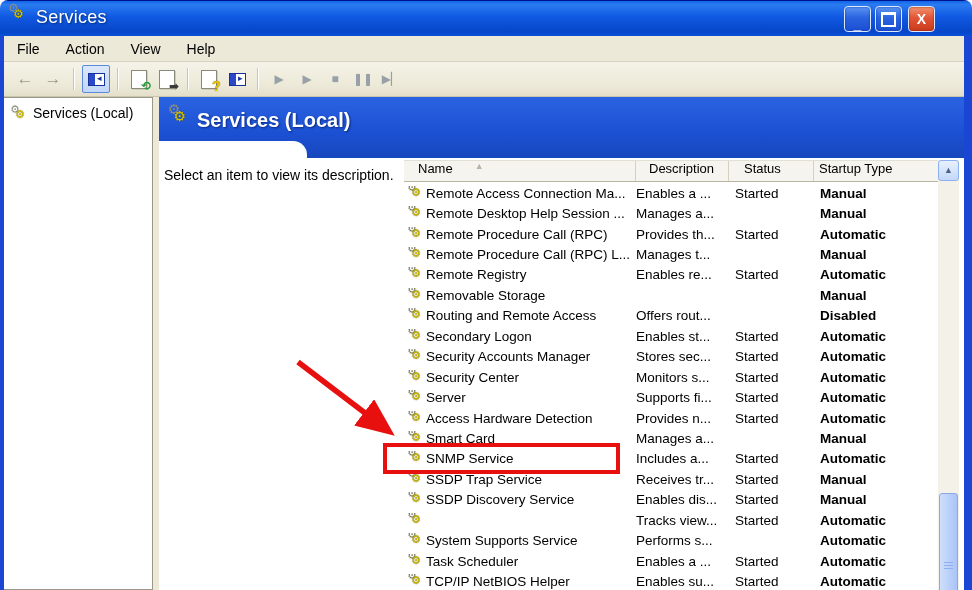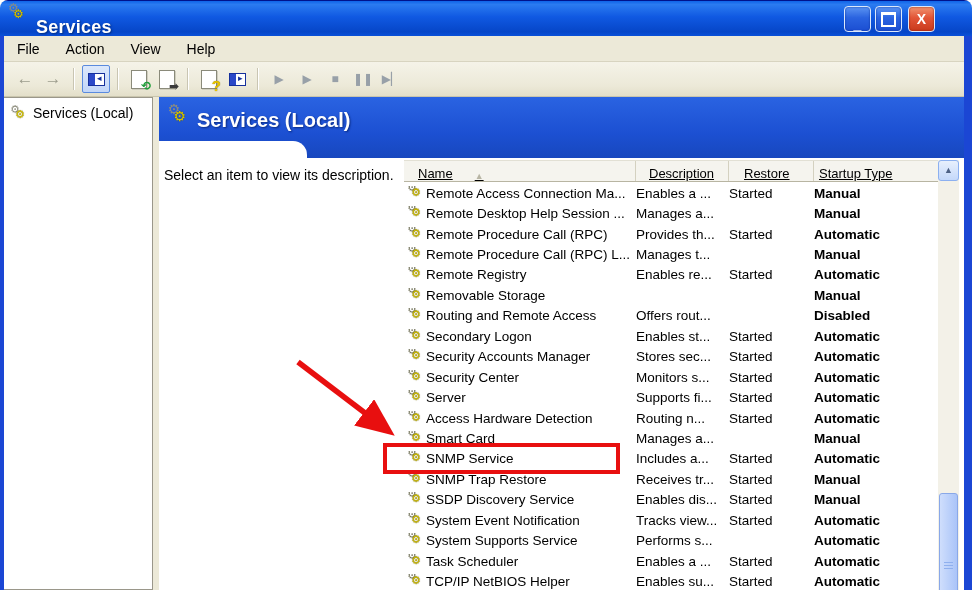--- a/index.html
+++ b/index.html
@@ -1,21 +1,21 @@
 <!DOCTYPE html>
 <html><head>
 <meta charset="utf-8">
 <style>
   html,body{margin:0;padding:0;background:#fff;font-family:"Liberation Sans","DejaVu Sans",sans-serif;}
   .window{position:relative;width:972px;height:590px;overflow:hidden;background:#fff;border-radius:8px 8px 0 0;}
   
   .titlebar{position:absolute;left:0;top:0;width:972px;height:36px;
     background:linear-gradient(180deg,#0f64e8 0%,#2b7bf0 10%,#1059e2 45%,#0646c8 88%,#0a50d8 100%);
     border-top:1px solid #00138c;box-sizing:border-box;}
-  .title-text{position:absolute;left:36px;top:16px;color:#fff;font-size:18px;font-weight:bold;
+  .title-text{position:absolute;left:36px;top:6px;color:#fff;font-size:18px;font-weight:normal;
     text-shadow:1px 1px 2px #012c7e;letter-spacing:.2px;}
   .app-icon{position:absolute;left:8px;top:5px;}
   .gears{position:relative;display:inline-block;width:18px;height:17px;}
   .gears .g1{position:absolute;left:0;top:-4px;font-size:12px;color:#8d8d7d;line-height:12px;}
   .gears .g2{position:absolute;left:5px;top:2px;font-size:12px;color:#d6c500;line-height:12px;text-shadow:0 0 1px #4e4800;}
   .winbtn{position:absolute;top:5px;width:27px;height:26px;border-radius:4px;border:1px solid #dce8fb;
     box-sizing:border-box;color:#fff;font-size:14px;font-weight:bold;text-align:center;line-height:24px;
     background:linear-gradient(180deg,#5b94f2 0%,#2a63e0 45%,#1b4ed2 100%);box-shadow:inset 0 0 2px #0a2f96;}
   .winbtn.close{background:linear-gradient(180deg,#f0926f 0%,#e25537 45%,#c93a1c 100%);box-shadow:inset 0 0 2px #7e1400;}
   .winbtn.min{line-height:34px;}
@@ -52,29 +52,29 @@
     background:linear-gradient(180deg,#2a63e2 0%,#1c50d2 60%,#1747be 100%);}
   .main-header .hdr-title{position:absolute;left:38px;top:12px;color:#fff;font-size:20px;font-weight:bold;
     text-shadow:1px 1px 2px #0a2a80;}
   .main-header .hdr-icon{position:absolute;left:10px;top:11px;transform:scale(1.15);}
   .white-tab{position:absolute;left:0;top:44px;width:148px;height:24px;background:#fff;border-top-right-radius:14px;}
   .hint{position:absolute;left:5px;top:68px;width:240px;font-size:14px;color:#000;line-height:20px;}
   
   .list-header{position:absolute;top:63px;height:22px;background:#f5f4ee;
     border-top:1px solid #e2e0d4;border-bottom:1px solid #b8b5a2;box-sizing:border-box;
     font-size:13px;color:#000;display:flex;align-items:center;}
-  .hcell{height:100%;display:flex;align-items:flex-end;padding-left:14px;box-sizing:border-box;
-    border-right:1px solid #d4d1c0;text-decoration:underline;}
+  .hcell{height:100%;display:flex;align-items:flex-start;padding-left:14px;box-sizing:border-box;
+    border-right:1px solid #d4d1c0;}
   .sort-glyph{margin-left:22px;font-size:9px;color:#b8b5a4;}
   .rows{position:absolute;top:86px;overflow:hidden;}
   .lrow{position:relative;display:flex;align-items:center;height:20.45px;font-size:13.5px;color:#000;white-space:nowrap;}
   .cell{overflow:hidden;box-sizing:border-box;flex-shrink:0;}
   .c-name{width:232px;display:flex;align-items:center;gap:3px;padding-left:2px;}
   .c-desc{width:93px;}
-  .c-status{width:85px;}
+  .c-status{width:85px;margin-left:6px;}
   .c-startup{width:125px;font-weight:bold;}
   .rgears{position:relative;display:inline-block;width:17px;height:15px;flex-shrink:0;}
   .rgears .g1{position:absolute;left:1px;top:-4px;font-size:11px;color:#77775f;line-height:11px;}
   .rgears .g2{position:absolute;left:5px;top:1px;font-size:11px;color:#cdbb00;line-height:11px;text-shadow:0 0 1px #4e4800;}
   
   .scrollbar{position:absolute;left:779px;top:63px;width:21px;height:430px;background:#f3f1e8;}
   .sb-btn{position:absolute;left:0;top:0;width:21px;height:21px;border:1px solid #8cb0f0;border-radius:3px;
     background:linear-gradient(180deg,#e8f0fd,#c4d8fa);box-sizing:border-box;
     color:#4d6185;font-size:9px;text-align:center;line-height:19px;}
   .sb-thumb{position:absolute;left:1px;top:333px;width:19px;height:147px;border:1px solid #89a8e8;border-radius:3px;
@@ -185,21 +185,21 @@
 
     <div class="list-header" style="left:245px;width:534px;">
       <div class="hcell" style="width:232px;">
         <span>Name</span>
         <span class="sort-glyph">▲</span>
       </div>
       <div class="hcell" style="width:93px;padding-left:13px;">
         <span>Description</span>
       </div>
       <div class="hcell" style="width:85px;padding-left:15px;">
-        <span>Restore</span>
+        <span>Status</span>
       </div>
       <div class="hcell" style="width:124px;padding-left:5px;border-right:none;">
         <span>Startup Type</span>
       </div>
     </div>
 
     <div class="rows" id="rows" style="left:245px;width:534px;height:407px;">
         <div class="lrow">
           <div class="cell c-name">
             <span class="rgears">
@@ -333,21 +333,21 @@
           <div class="cell c-startup">Automatic</div>
         </div>
         <div class="lrow">
           <div class="cell c-name">
             <span class="rgears">
               <span class="g1">⚙</span>
               <span class="g2">⚙</span>
             </span>
             <span>Access Hardware Detection</span>
           </div>
-          <div class="cell c-desc">Routing n...</div>
+          <div class="cell c-desc">Provides n...</div>
           <div class="cell c-status">Started</div>
           <div class="cell c-startup">Automatic</div>
         </div>
         <div class="lrow">
           <div class="cell c-name">
             <span class="rgears">
               <span class="g1">⚙</span>
               <span class="g2">⚙</span>
             </span>
             <span>Smart Card</span>
@@ -367,21 +367,21 @@
           <div class="cell c-desc">Includes a...</div>
           <div class="cell c-status">Started</div>
           <div class="cell c-startup">Automatic</div>
         </div>
         <div class="lrow">
           <div class="cell c-name">
             <span class="rgears">
               <span class="g1">⚙</span>
               <span class="g2">⚙</span>
             </span>
-            <span>SNMP Trap Restore</span>
+            <span>SSDP Trap Service</span>
           </div>
           <div class="cell c-desc">Receives tr...</div>
           <div class="cell c-status">Started</div>
           <div class="cell c-startup">Manual</div>
         </div>
         <div class="lrow">
           <div class="cell c-name">
             <span class="rgears">
               <span class="g1">⚙</span>
               <span class="g2">⚙</span>
@@ -391,21 +391,20 @@
           <div class="cell c-desc">Enables dis...</div>
           <div class="cell c-status">Started</div>
           <div class="cell c-startup">Manual</div>
         </div>
         <div class="lrow">
           <div class="cell c-name">
             <span class="rgears">
               <span class="g1">⚙</span>
               <span class="g2">⚙</span>
             </span>
-            <span>System Event Notification</span>
           </div>
           <div class="cell c-desc">Tracks view...</div>
           <div class="cell c-status">Started</div>
           <div class="cell c-startup">Automatic</div>
         </div>
         <div class="lrow">
           <div class="cell c-name">
             <span class="rgears">
               <span class="g1">⚙</span>
               <span class="g2">⚙</span>

